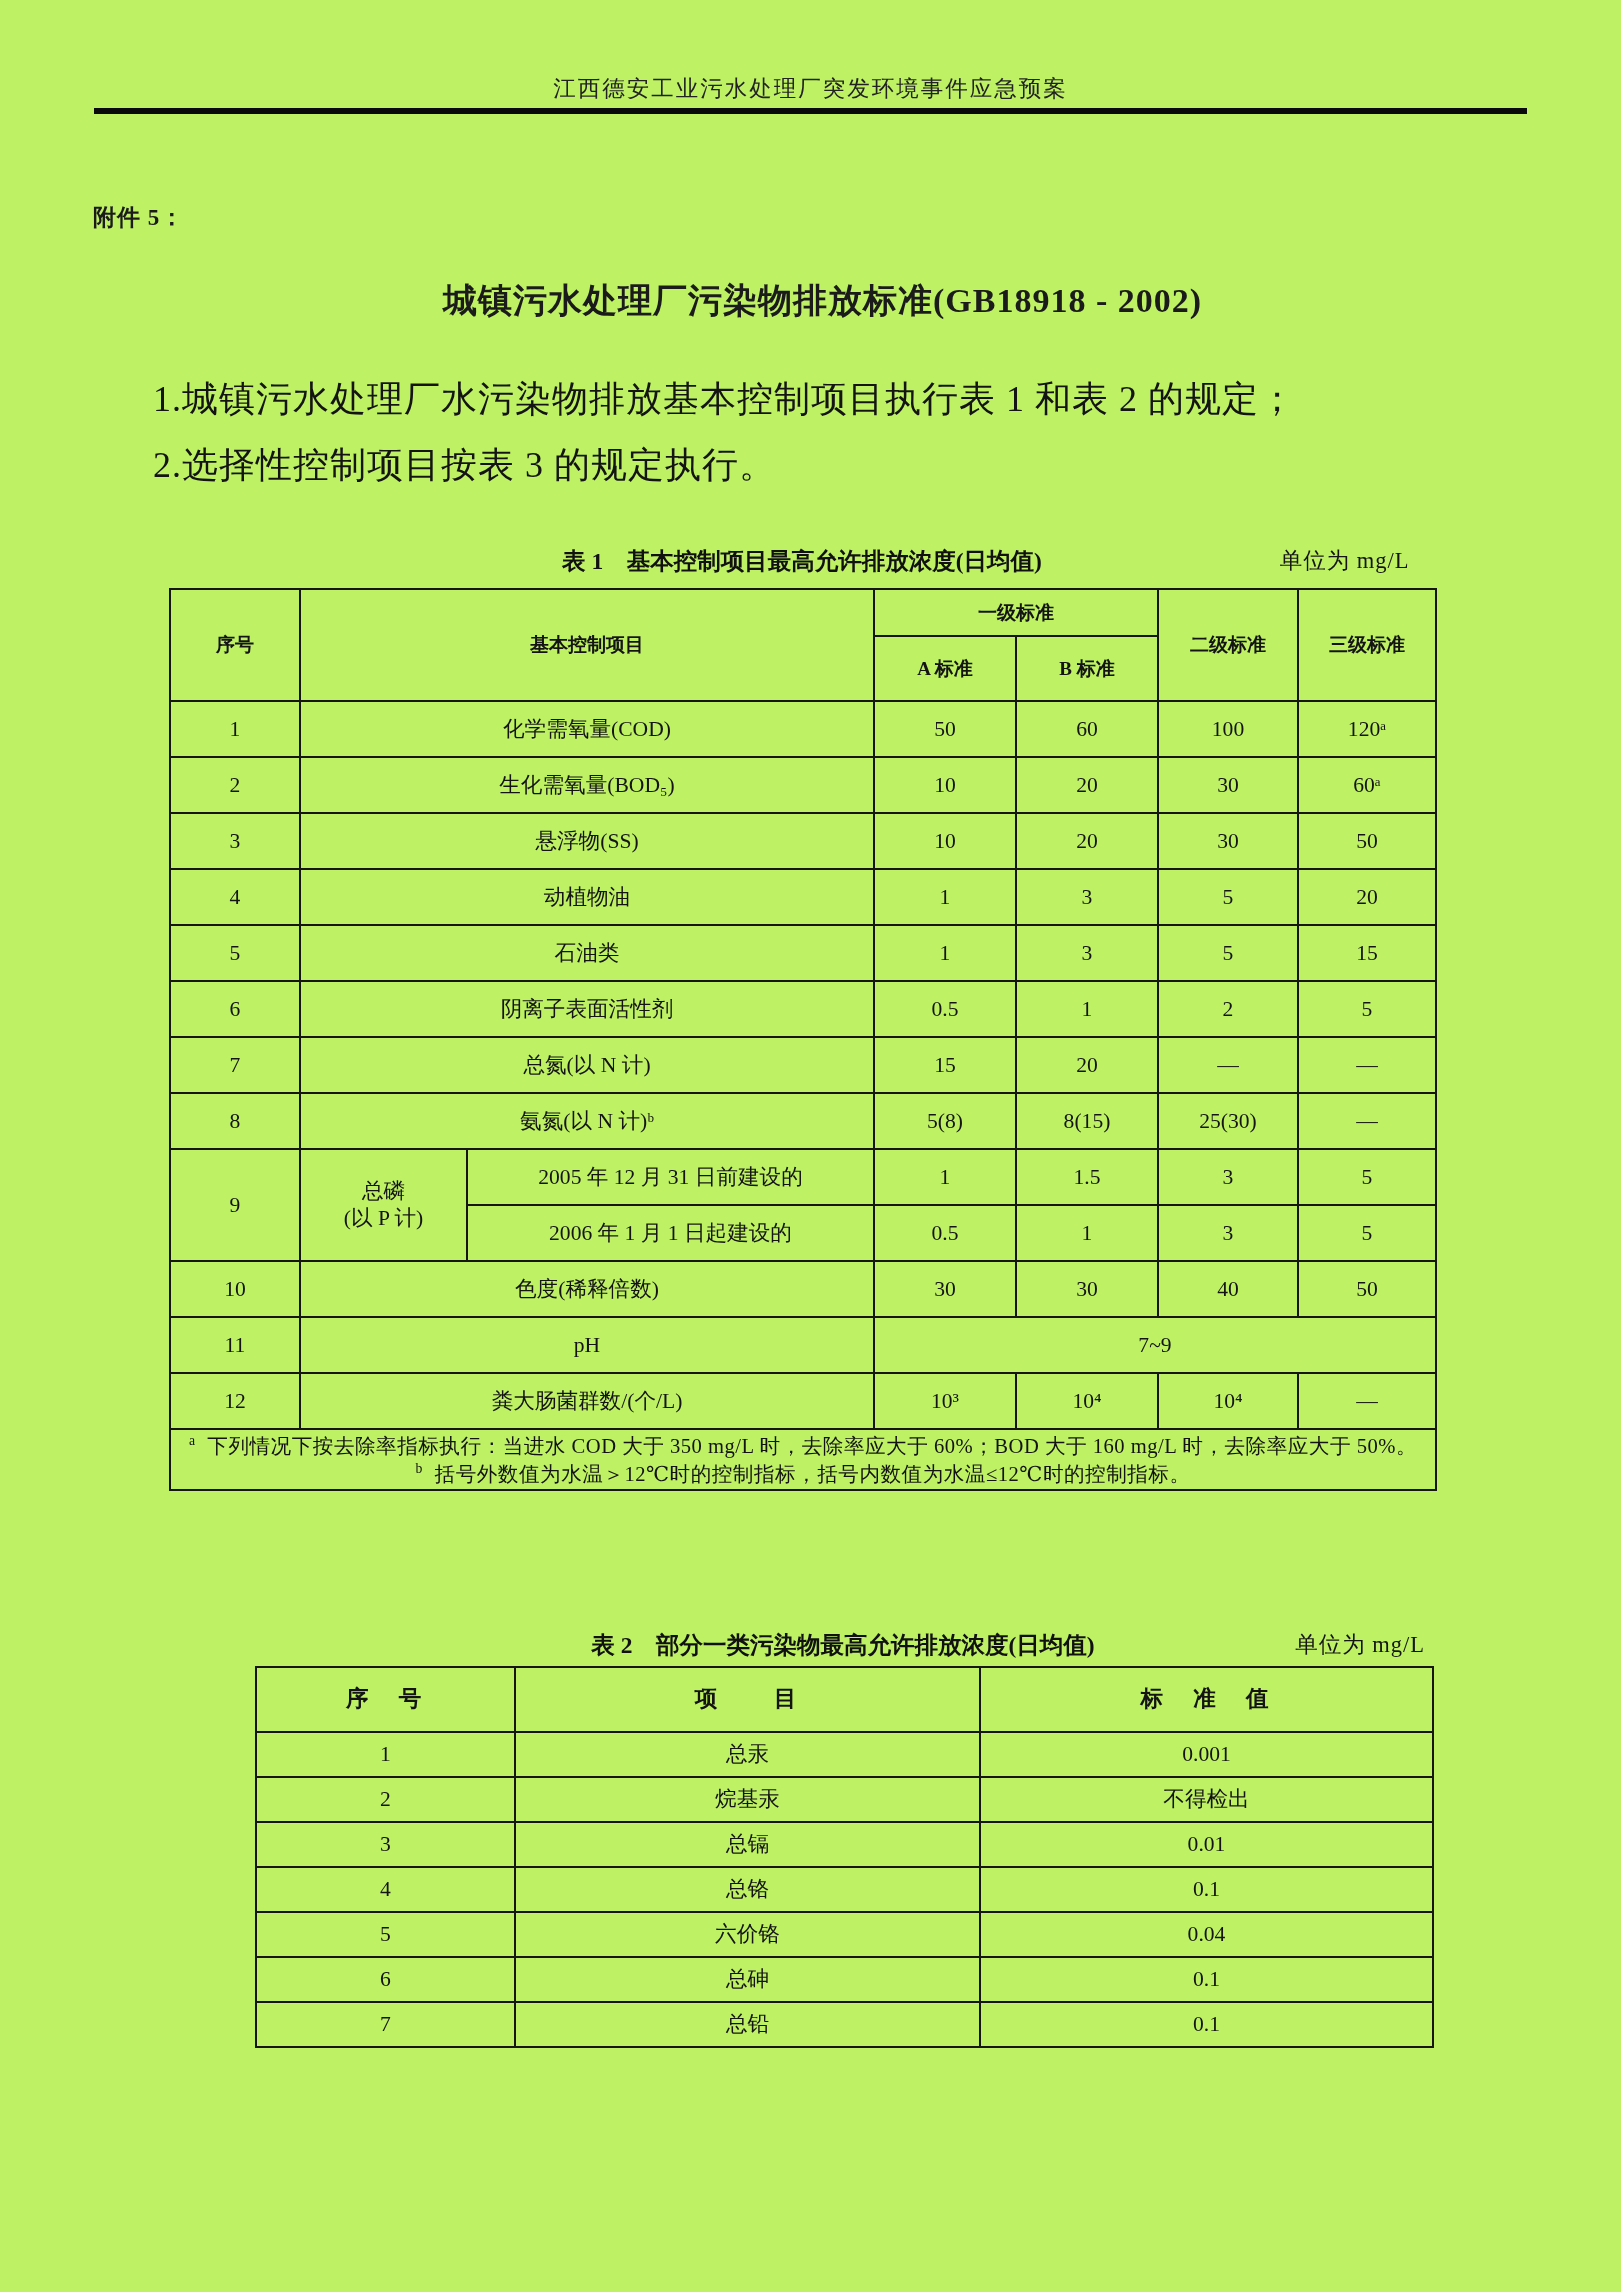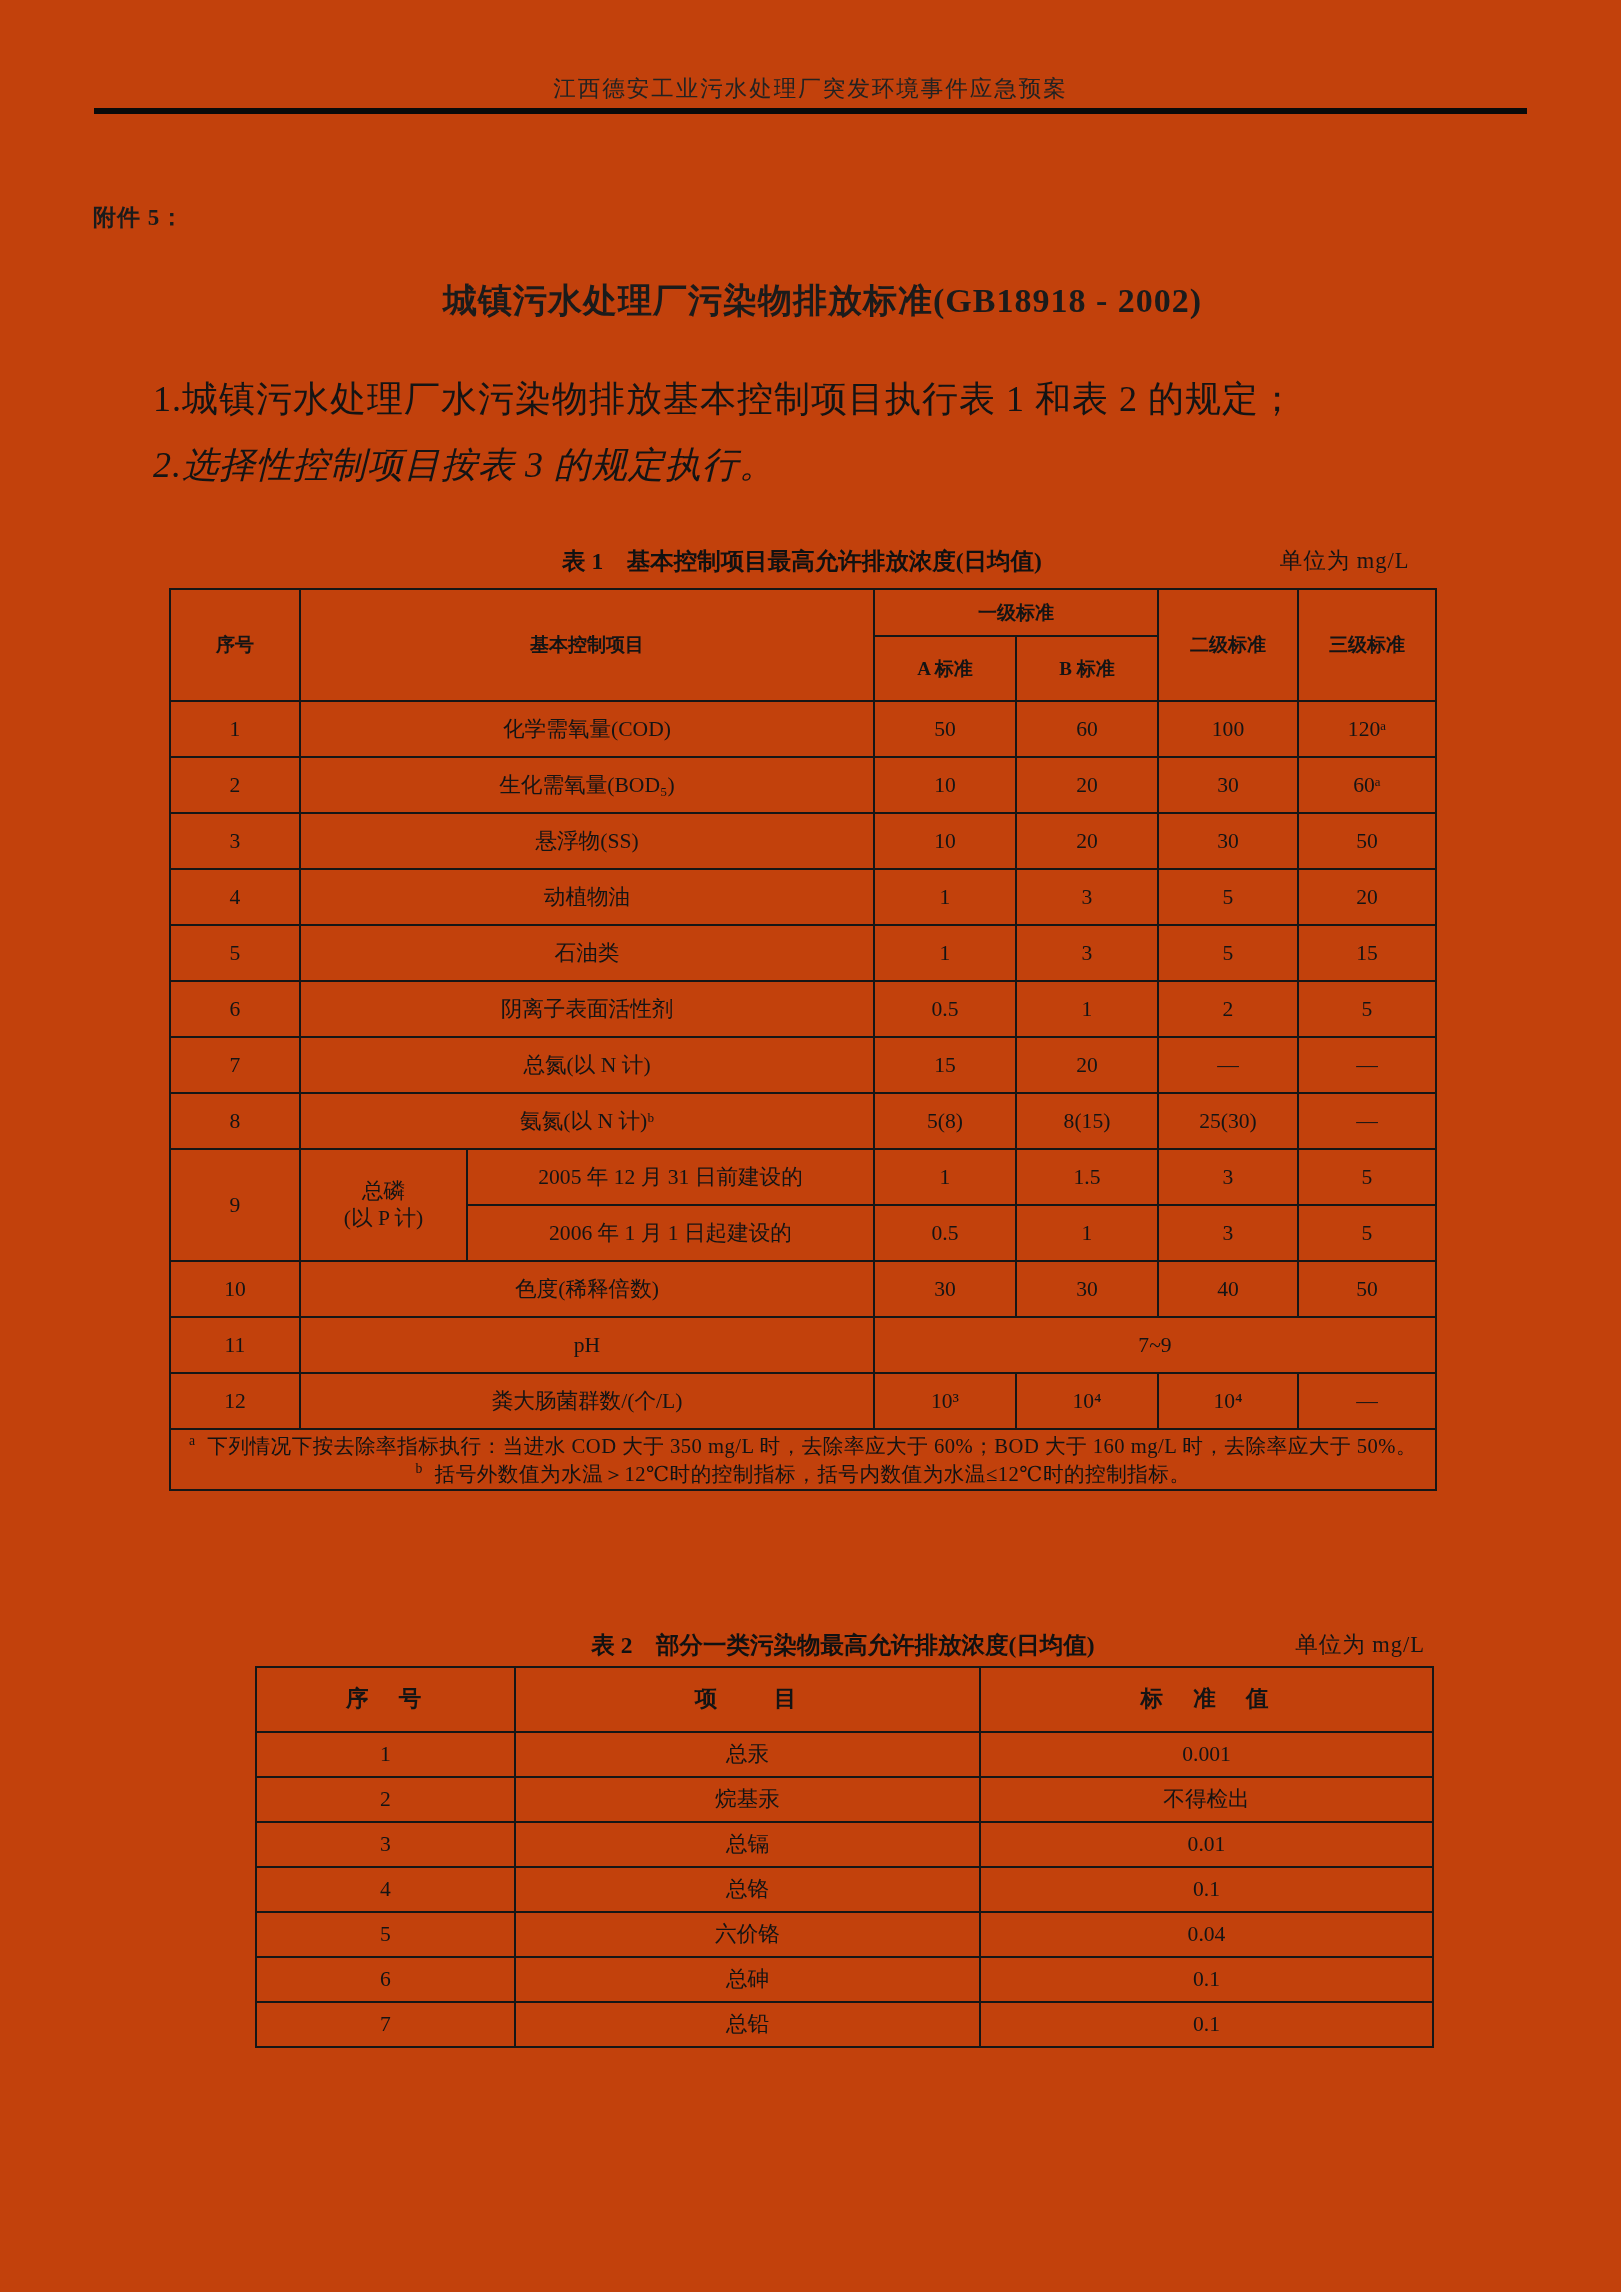--- a/index.html
+++ b/index.html
@@ -1,19 +1,19 @@
 <!DOCTYPE html>
 <html><head>
 <meta charset="utf-8">
 <style>
   html,body{margin:0;padding:0;background:#e8e8e8;}
   .page{
     position:relative;
     width:1621px;height:2293px;
-    background:#c2410c;
+    background:#bef264;
     font-family:"Liberation Serif","DejaVu Serif",serif;
     color:#1b1b1b;
     overflow:hidden;
   }
   
   .run-head{
     position:absolute;top:73px;left:0;width:100%;
     text-align:center;font-size:22.5px;letter-spacing:2px;color:#222;
   }
   .head-rule{
@@ -26,21 +26,21 @@
   }
   .doc-title{
     position:absolute;top:278px;left:12px;width:100%;
     text-align:center;font-size:34px;font-weight:bold;letter-spacing:1px;
   }
   .para{
     position:absolute;left:153px;
     font-size:36px;letter-spacing:1px;color:#141414;
   }
   .para.p1{top:375px;}
-  .para.p2{top:441px;font-style:italic;}
+  .para.p2{top:441px;}
 
   
   .tbl-caption{
     position:absolute;font-weight:bold;font-size:23.5px;color:#111;
   }
   .tbl-caption .cap-text{display:inline-block;}
   .cap-row1{top:545px;left:169px;width:1266px;text-align:center;}
   .cap-row2{top:1629px;left:255px;width:1176px;text-align:center;}
   .unit{
     position:absolute;top:0;font-weight:normal;font-size:22.5px;color:#151515;

